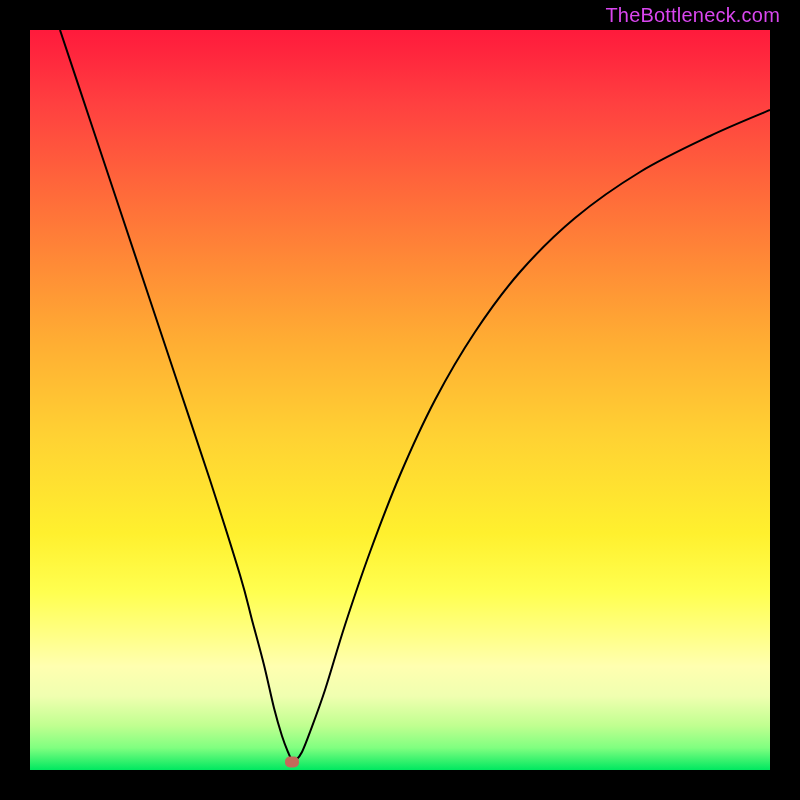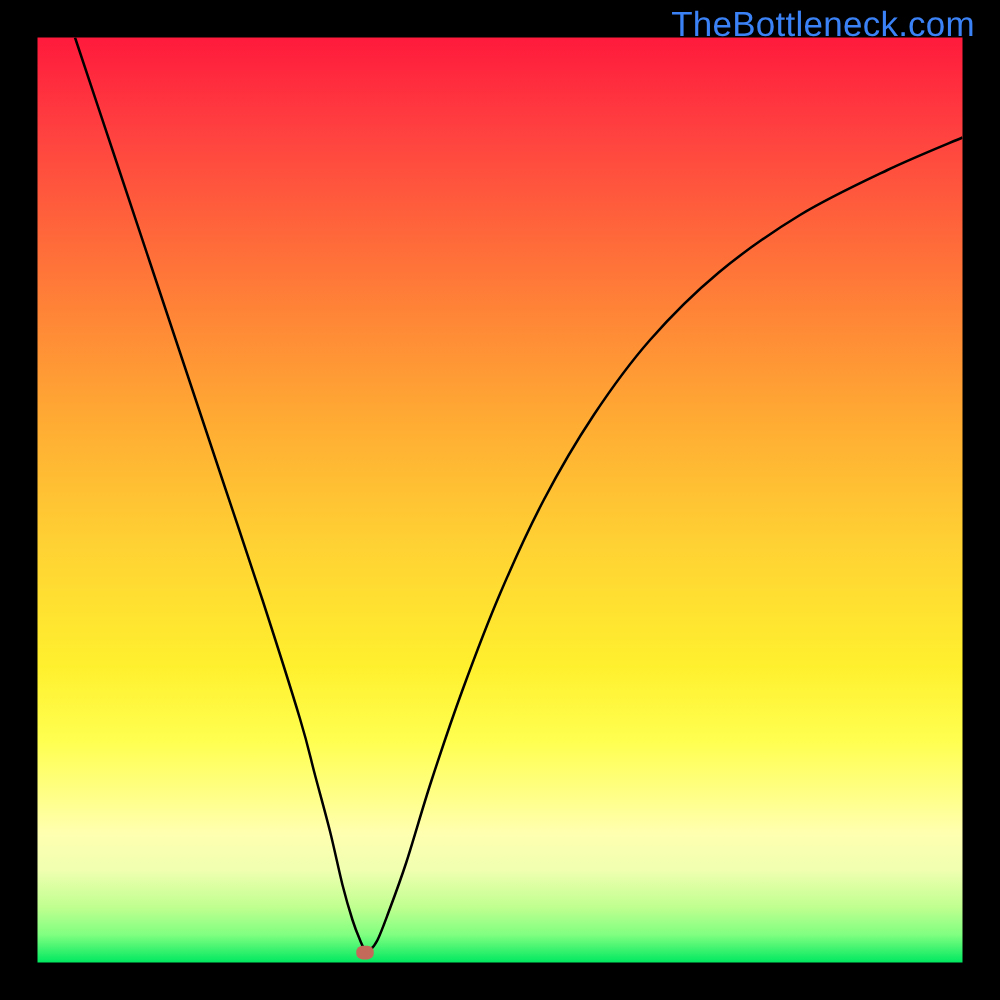--- a/index.html
+++ b/index.html
@@ -3,22 +3,22 @@
 <meta charset="utf-8">
 <style>
   * { margin: 0; padding: 0; box-sizing: border-box; }
   html, body { width: 800px; height: 800px; overflow: hidden; }
   body { background: #000; position: relative; }
   .watermark {
     position: absolute;
     top: 4px;
     right: 20px;
     font-family: Arial, Helvetica, sans-serif;
-    font-size: 28px;
-    color: #3b82f6;
+    font-size: 20px;
+    color: #d946ef;
     font-weight: 500;
     letter-spacing: 0.2px;
     z-index: 10;
   }
   .plot-frame {
     position: absolute;
     left: 30px;
     top: 30px;
     width: 740px;
     height: 740px;

